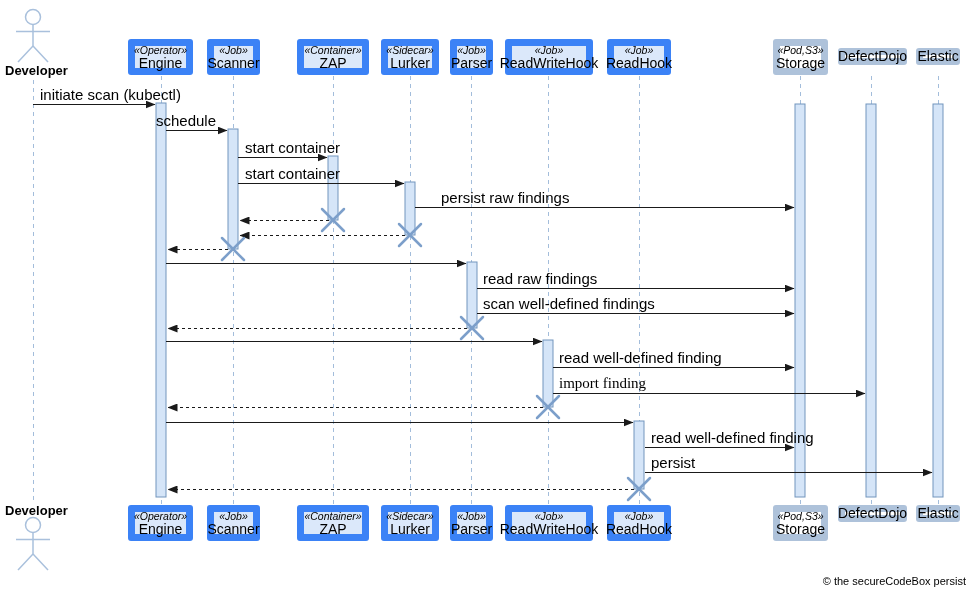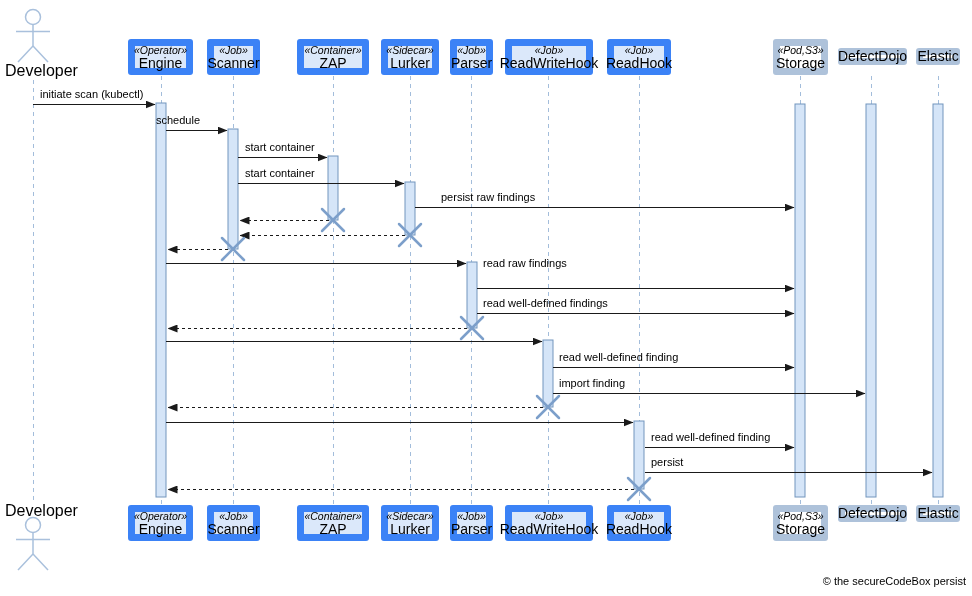--- a/index.html
+++ b/index.html
@@ -17,22 +17,22 @@
   .pbox.one { height:17px; }
   .pbox.light { background:#ffffff; border-color:#aec2da; }
   .pbox .stereo { font-style:italic; font-size:10.5px; }
   .pbox .pname { font-size:14px; }
   .pbox.multi::before {
     content:""; position:absolute; top:-5px; left:5px; right:-5px; bottom:5px;
     background:#dbe8fa; border:1px solid #9db6d4; border-radius:3px; z-index:-1;
   }
   .pbox.multi.bottomrow::before { top:5px; left:5px; right:-5px; bottom:-5px; }
 
-  .msg { position:absolute; font-size:11px; line-height:13px; white-space:nowrap; }
-  .actor-label { position:absolute; font-size:16px; line-height:13px; white-space:nowrap; }
+  .msg { position:absolute; font-size:15px; line-height:13px; white-space:nowrap; }
+  .actor-label { position:absolute; font-size:13px; line-height:13px; white-space:nowrap;font-weight:bold; }
   .copyright { position:absolute; font-size:11px; line-height:13px; right:6px; top:575px; white-space:nowrap; }
 </style>
 </head>
 <body>
 
 <div class="canvas">
 
   <svg class="layer" width="972" height="596">
     <defs>
       <marker id="ah" viewBox="0 0 10 8" refX="9.5" refY="4" markerWidth="10" markerHeight="8" orient="auto">
@@ -203,22 +203,22 @@
   </div>
   <div class="pbox light one" style="left:916px; top:505px; width:44px;">
     <span class="pname">Elastic</span>
   </div>
 
   <div class="msg" style="left:40px;  top:88px;">initiate scan (kubectl)</div>
   <div class="msg" style="left:156px; top:114px;">schedule</div>
   <div class="msg" style="left:245px; top:141px;">start container</div>
   <div class="msg" style="left:245px; top:167px;">start container</div>
   <div class="msg" style="left:421px; top:191px;padding-left:20px;">persist raw findings</div>
-  <div class="msg" style="left:483px; top:257px;">read raw findings</div>
-  <div class="msg" style="left:483px; top:297px;">read well-defined findings</div>
+  <div class="msg" style="left:483px; top:272px;">read raw findings</div>
+  <div class="msg" style="left:483px; top:297px;">scan well-defined findings</div>
   <div class="msg" style="left:559px; top:351px;">read well-defined finding</div>
-  <div class="msg" style="left:559px; top:377px;">import finding</div>
+  <div class="msg" style="left:559px; top:377px;font-family:Liberation Serif, serif;">import finding</div>
   <div class="msg" style="left:651px; top:431px;">read well-defined finding</div>
   <div class="msg" style="left:651px; top:456px;">persist</div>
 
   <div class="copyright">© the secureCodeBox persist</div>
 
 </div>
 
 </body></html>

